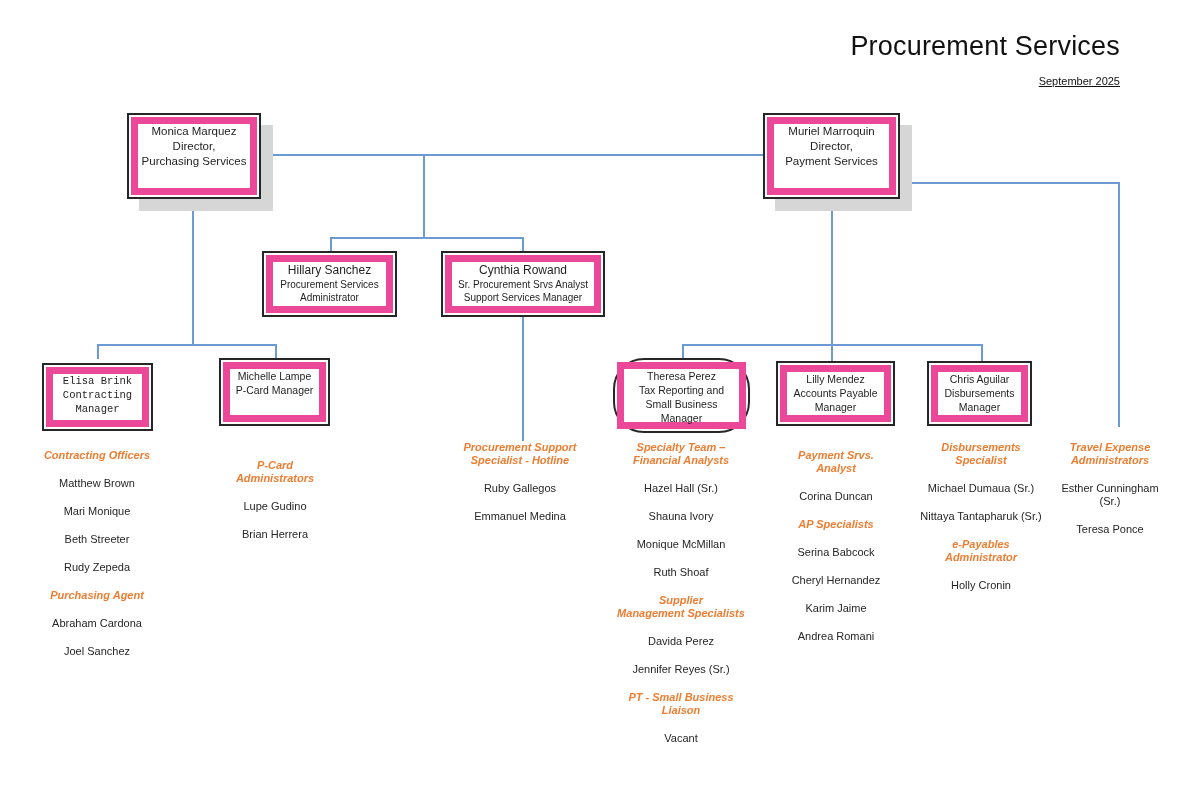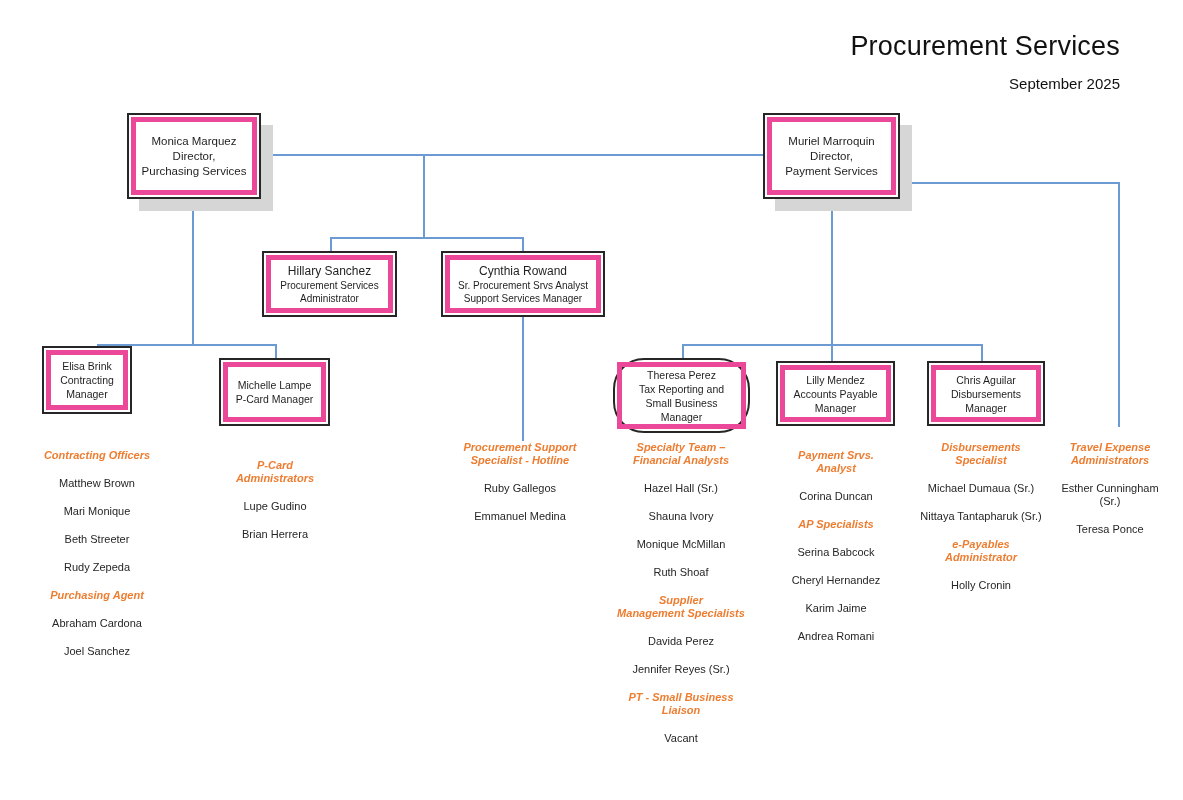--- a/index.html
+++ b/index.html
@@ -10,29 +10,29 @@
     --body-text:#262626;
   }
   *{box-sizing:border-box;margin:0;padding:0;}
   html,body{width:1183px;height:800px;background:#ffffff;overflow:hidden;}
   body{font-family:"Liberation Sans", sans-serif;position:relative;}
   .canvas{position:absolute;left:0;top:0;width:1183px;height:800px;}
 
   
   .titleblock{position:absolute;top:31px;right:63px;text-align:right;}
   .page-title{font-size:27px;font-weight:400;color:#111;letter-spacing:0.2px;line-height:30px;}
-  .page-date{font-size:15px;color:#111;margin-top:14px;}
+  .page-date{font-size:11px;color:#111;margin-top:14px;text-decoration:underline;}
 
   
   .hl{position:absolute;height:2px;background:var(--line-blue);}
   .vl{position:absolute;width:2px;background:var(--line-blue);}
 
   
   .orgbox{position:absolute;background:#fff;border:2px solid #262626;padding:2px;}
-  .orgbox .inner{border:5px solid #ec4899;width:100%;height:100%;display:flex;align-items:center;justify-content:center;}
+  .orgbox .inner{border:7px solid #ec4899;width:100%;height:100%;display:flex;justify-content:center;}
   .orgbox .blines{width:100%;text-align:center;color:var(--box-text);}
   .shadowed{box-shadow:12px 12px 0 0 var(--shadow-gray);}
   .lvl1 .bline{font-size:11.5px;line-height:15px;}
   .lvl2 .bline{font-size:10px;line-height:13px;}
   .lvl2 .bline:first-child{font-size:12px;line-height:16px;}
   .lvl3 .bline{font-size:10.5px;line-height:14px;}
 
   
   .col{position:absolute;text-align:center;color:var(--body-text);}
   .section + .section{margin-top:6px;}
@@ -97,21 +97,21 @@
   <div class="orgbox lvl2" style="left:441px;top:251px;width:164px;height:66px;">
     <div class="inner">
       <div class="blines">
           <div class="bline">Cynthia Rowand</div>
           <div class="bline">Sr. Procurement Srvs Analyst</div>
           <div class="bline">Support Services Manager</div>
         </div>
     </div>
   </div>
 
-  <div class="orgbox lvl3" style="left:42px;top:346px;width:90px;height:68px;">
+  <div class="orgbox lvl3" style="left:42px;top:363px;width:111px;height:68px;font-family:Liberation Mono, monospace;">
     <div class="inner">
       <div class="blines">
           <div class="bline">Elisa Brink</div>
           <div class="bline">Contracting</div>
           <div class="bline">Manager</div>
         </div>
     </div>
   </div>
   <div class="orgbox lvl3" style="left:219px;top:358px;width:111px;height:68px;">
     <div class="inner">
@@ -133,21 +133,21 @@
   </div>
   <div class="orgbox lvl3" style="left:776px;top:361px;width:119px;height:65px;">
     <div class="inner">
       <div class="blines">
           <div class="bline">Lilly Mendez</div>
           <div class="bline">Accounts Payable</div>
           <div class="bline">Manager</div>
         </div>
     </div>
   </div>
-  <div class="orgbox lvl3" style="left:927px;top:361px;width:118px;height:65px;">
+  <div class="orgbox lvl3" style="left:927px;top:361px;width:105px;height:65px;">
     <div class="inner">
       <div class="blines">
           <div class="bline">Chris Aguilar</div>
           <div class="bline">Disbursements</div>
           <div class="bline">Manager</div>
         </div>
     </div>
   </div>
 
   <div class="col" style="left:17px;top:449px;width:160px;">

